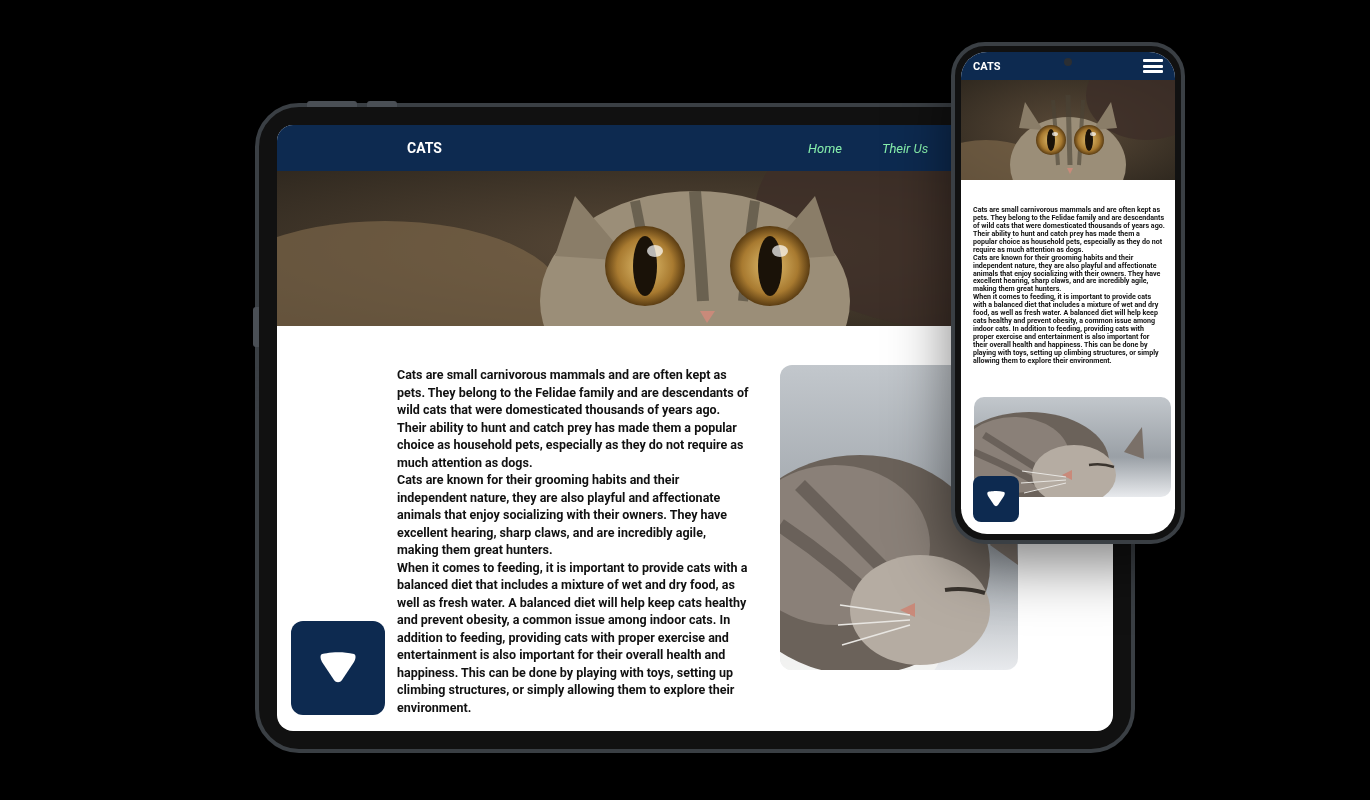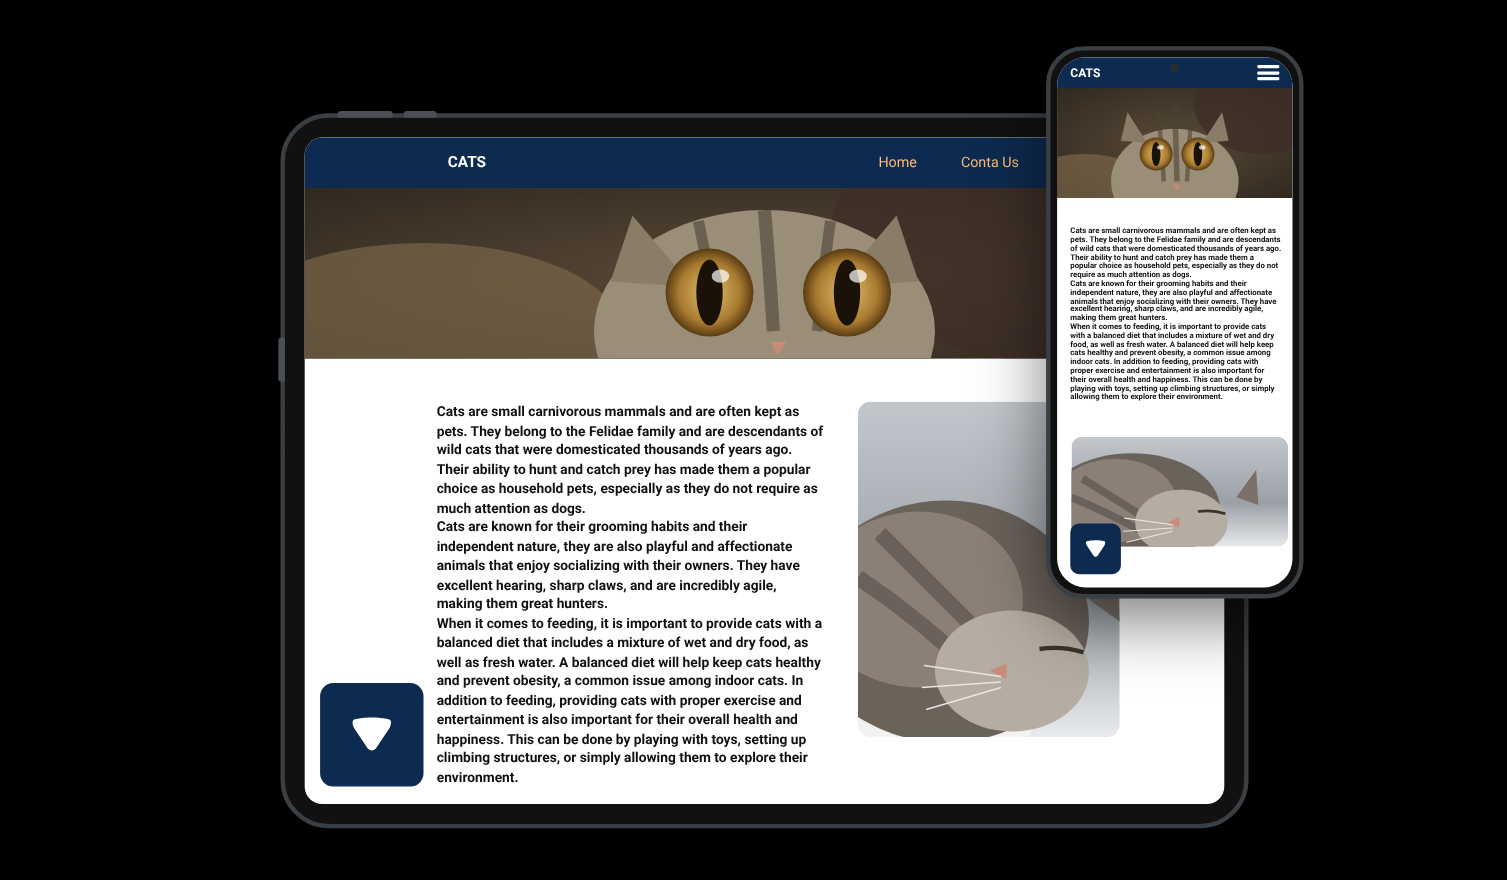--- a/index.html
+++ b/index.html
@@ -63,21 +63,21 @@
     display: flex;
     align-items: center;
     padding: 0 40px 0 130px;
     gap: 40px;
   }
   .tablet-nav .brand {
     color: #fff; font-weight: 700; font-size: 14px;
     margin-right: auto;
   }
   .tablet-nav a {
-    color: #fdba74; font-size: 13px; text-decoration: none;
+    color: #86efac; font-size: 13px; text-decoration: none; font-style: italic;
   }
 
   .tablet-hero {
     height: 155px; width: 100%;
     background: #3a3a34; position: relative; overflow: hidden;
   }
 
   .tablet-content {
     display: flex; gap: 30px;
     padding: 40px 95px 0 120px;
@@ -206,21 +206,21 @@
       <span></span>
       <span></span>
       <span></span>
   </div>
 
   <div class="tablet-screen">
 
     <div class="tablet-nav">
       <span class="brand">CATS</span>
       <a href="#">Home</a>
-      <a href="#">Conta Us</a>
+      <a href="#">Their Us</a>
       <a href="#">Plans</a>
       <a href="#">Conta</a>
     </div>
 
     <div class="tablet-hero">
       <svg class="cat-eyes-svg" viewBox="0 0 840 155" preserveAspectRatio="xMidYMid slice">
         <defs>
           <radialGradient id="bgT" cx="50%" cy="50%" r="80%">
             <stop offset="0%" stop-color="#5a4a38"></stop>
             <stop offset="100%" stop-color="#2a241c"></stop>

